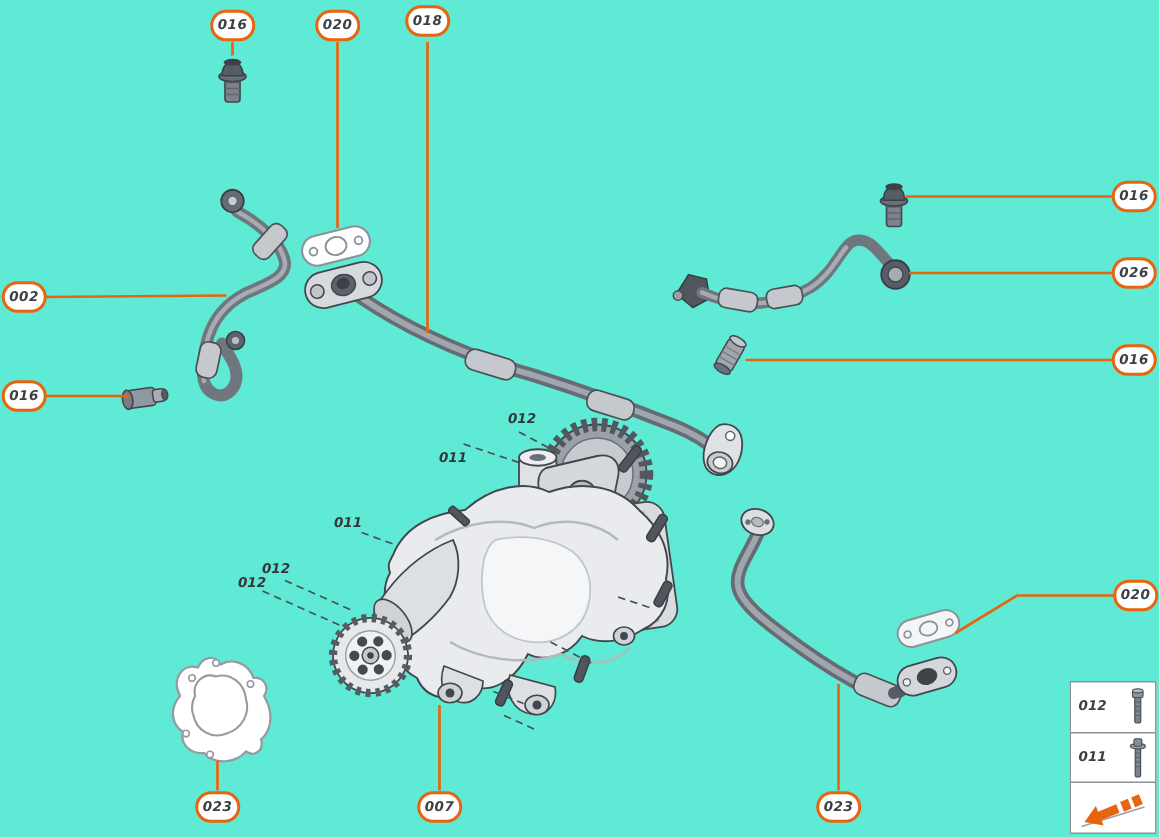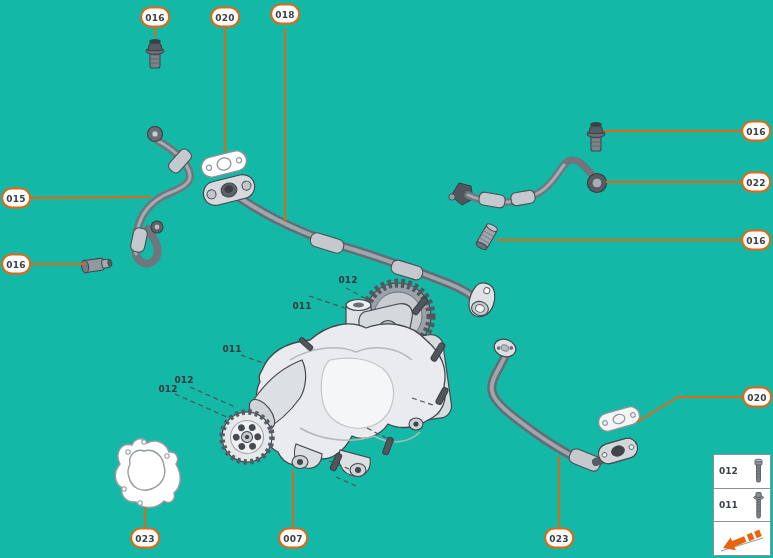--- a/index.html
+++ b/index.html
@@ -1,19 +1,19 @@
 <!DOCTYPE html>
 <html style="--accent: #e8650f;"><head>
 <meta charset="utf-8">
 <style>
   :root { --accent:#e8650f; }
   html,body { margin:0; padding:0; background:#fff; }
   .stage {
-    position:relative; width:773px; height:558px; background:#14b8a6;
-    font-family:"DejaVu Sans","Liberation Sans",sans-serif; overflow:hidden;
+    position:relative; width:773px; height:558px; background:#5eead4;
+    font-family:"DejaVu Sans","Liberation Sans",sans-serif; overflow:hidden;font-style:italic;
   }
   .art { position:absolute; left:0; top:0; }
   .ldr { stroke:var(--accent); stroke-width:1.8; fill:none; }
   .axis { stroke:#4a4f55; stroke-width:1.1; fill:none; stroke-dasharray:5 3.5; }
   .pill {
     position:absolute; transform:translate(-50%,-50%);
     min-width:26px; height:21px; box-sizing:border-box; padding:0 3px;
     border:2px solid var(--accent); border-radius:11px; background:#fff;
     color:#3b4045; font-size:9px; font-weight:bold; letter-spacing:.3px;
     display:flex; align-items:center; justify-content:center; cursor:pointer;
@@ -256,24 +256,24 @@
       <path class="ldr" d="M745,397 L678,397 L637,422"></path>
       <path class="ldr" d="M145,527 L145,507"></path>
       <path class="ldr" d="M293,527 L293,470"></path>
       <path class="ldr" d="M559,527 L559,456"></path>
     </g>
   </svg>
 
   <div class="pill" style="left:155px;top:17px">016</div>
   <div class="pill" style="left:225px;top:17px">020</div>
   <div class="pill" style="left:285px;top:14px">018</div>
-  <div class="pill" style="left:16px;top:198px">015</div>
+  <div class="pill" style="left:16px;top:198px">002</div>
   <div class="pill" style="left:16px;top:264px">016</div>
   <div class="pill" style="left:756px;top:131px">016</div>
-  <div class="pill" style="left:756px;top:182px">022</div>
+  <div class="pill" style="left:756px;top:182px">026</div>
   <div class="pill" style="left:756px;top:240px">016</div>
   <div class="pill" style="left:757px;top:397px">020</div>
   <div class="pill" style="left:145px;top:538px">023</div>
   <div class="pill" style="left:293px;top:538px">007</div>
   <div class="pill" style="left:559px;top:538px">023</div>
 
   <div class="part-num" style="left:348px;top:280px">012</div>
   <div class="part-num" style="left:302px;top:306px">011</div>
   <div class="part-num" style="left:232px;top:349px">011</div>
   <div class="part-num" style="left:184px;top:380px">012</div>

